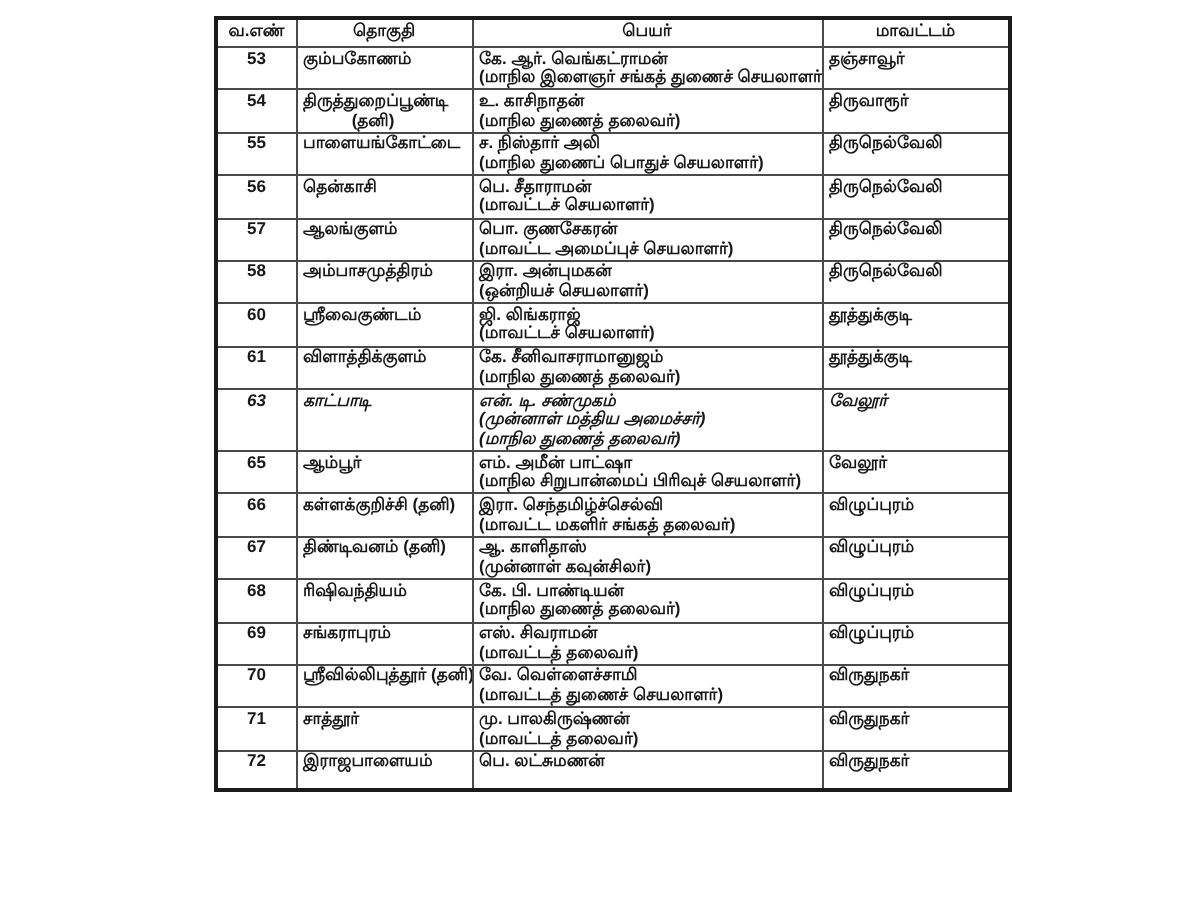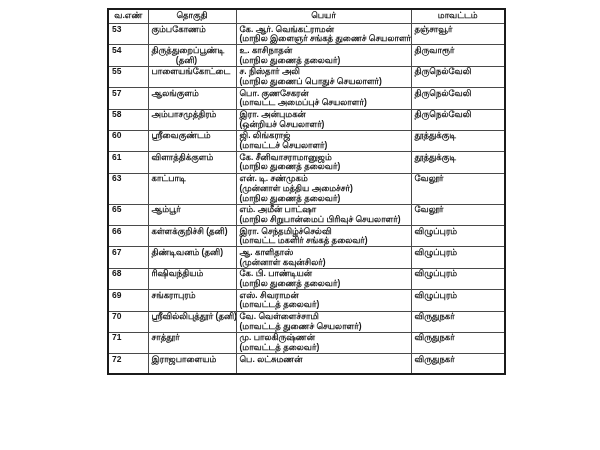--- a/index.html
+++ b/index.html
@@ -38,22 +38,22 @@
     overflow: hidden;
     white-space: nowrap;
   }
   thead th {
     text-align: center;
     height: 11px;
     padding: 1px 0;
     font-size: 8.5px;
   }
   tr.h2 { height: 20px; }
-  tr.h3 { height: 30px; }
-  td.num { }
+  tr.h3 { height: 30px; font-style: italic; }
+  td.num { text-align: center; }
   .const-line + .const-line { text-align: center; padding-right: 11px; }
   .name-line, .role-line, .const-line { height: 9.7px; }
 </style>
 </head>
 <body>
 
 <div class="page">
   <table class="roster">
     <colgroup>
       <col style="width:40px">
@@ -98,20 +98,31 @@
     <td class="const">
             <div class="const-line">பாளையங்கோட்டை</div>
           </td>
     <td class="name">
             <div class="name-line">ச. நிஸ்தார் அலி</div>
             <div class="role-line">(மாநில துணைப் பொதுச் செயலாளர்)</div>
           </td>
     <td class="dist">திருநெல்வேலி</td>
   </tr>
         <tr class="h2">
+    <td class="num">56</td>
+    <td class="const">
+            <div class="const-line">தென்காசி</div>
+          </td>
+    <td class="name">
+            <div class="name-line">பெ. சீதாராமன்</div>
+            <div class="role-line">(மாவட்டச் செயலாளர்)</div>
+          </td>
+    <td class="dist">திருநெல்வேலி</td>
+  </tr>
+        <tr class="h2">
     <td class="num">57</td>
     <td class="const">
             <div class="const-line">ஆலங்குளம்</div>
           </td>
     <td class="name">
             <div class="name-line">பொ. குணசேகரன்</div>
             <div class="role-line">(மாவட்ட அமைப்புச் செயலாளர்)</div>
           </td>
     <td class="dist">திருநெல்வேலி</td>
   </tr>

